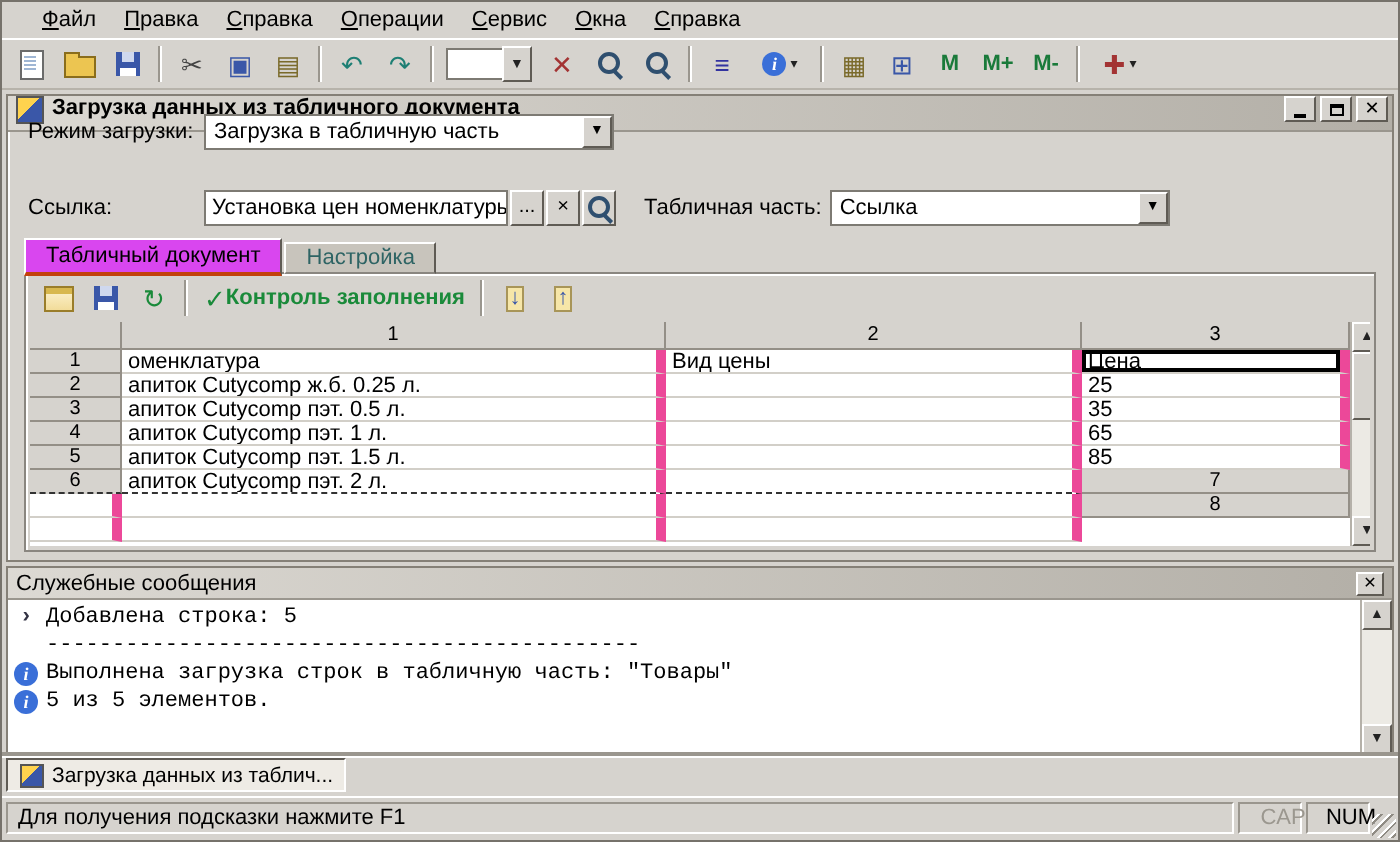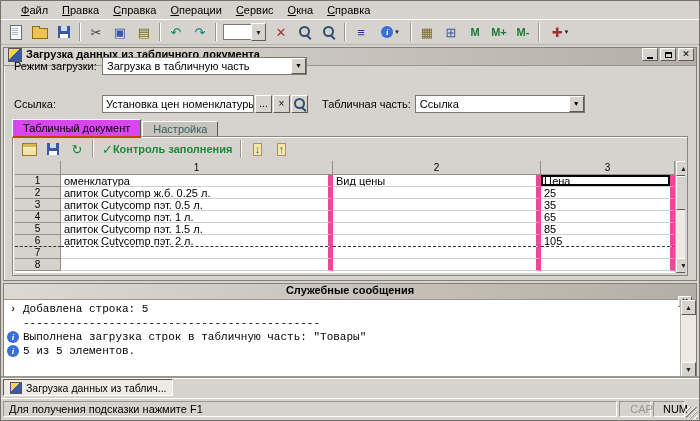--- a/index.html
+++ b/index.html
@@ -92,21 +92,21 @@
   .sarrow{width:15px;height:15px;background:#d6d3ce;border:1px solid;border-color:#fff #5f5b54 #5f5b54 #fff;
           display:flex;align-items:center;justify-content:center;font-size:7px;color:#222;box-sizing:border-box;flex:none;}
   .sthumb{width:15px;height:34px;background:#d6d3ce;border:1px solid;border-color:#fff #5f5b54 #5f5b54 #fff;box-sizing:border-box;flex:none;}
   .strack{flex:1;}
   .vscroll .sarrow.bottom{margin-top:auto;}
 
   
   .messages{position:absolute;left:2px;top:282px;width:694px;height:95px;background:#fff;
             border:1px solid #858077;box-sizing:border-box;}
   .mtitle{height:15px;background:linear-gradient(90deg,#dcd9d3,#b3afa7);display:flex;align-items:center;
-          padding:0 4px;font-weight:bold;border-bottom:1px solid #9a968e;flex-direction:column;}
+          padding:0 4px;font-weight:normal;border-bottom:1px solid #9a968e;}
   .mclose{width:14px;height:12px;margin-left:auto;background:#d6d3ce;border:1px solid;border-color:#fff #5f5b54 #5f5b54 #fff;
           display:flex;align-items:center;justify-content:center;font-size:8px;box-sizing:border-box;}
   .mbody{position:absolute;left:0;top:16px;right:16px;bottom:0;overflow:hidden;padding-top:2px;}
   .mline{display:flex;align-items:center;height:14px;padding-left:3px;
          font-family:"Liberation Mono","DejaVu Sans Mono",monospace;font-size:11px;white-space:nowrap;}
   .micon{width:12px;height:12px;margin-right:4px;flex:none;display:inline-flex;align-items:center;justify-content:center;}
   .micon.arrow{color:#334;font-weight:bold;font-size:11px;}
   .micon.info{border-radius:50%;background:#3a6fd8;color:#fff;font:italic bold 9px "Liberation Serif",serif;}
   .micon.none{visibility:hidden;}
   .mvscroll{position:absolute;right:0;top:16px;bottom:0;width:16px;background:#eceae4;border-left:1px solid #b5b1a9;
@@ -307,21 +307,20 @@
             <div class="gc">апиток Cutycomp пэт. 1 л.</div>
             <div class="gc"></div>
             <div class="gc">65</div>
             <div class="gn">5</div>
             <div class="gc">апиток Cutycomp пэт. 1.5 л.</div>
             <div class="gc"></div>
             <div class="gc">85</div>
             <div class="gn dashedrow">6</div>
             <div class="gc dashedrow">апиток Cutycomp пэт. 2 л.</div>
             <div class="gc dashedrow"></div>
-            <div class="gc dashedrow">105</div>
             <div class="gn">7</div>
             <div class="gc"></div>
             <div class="gc"></div>
             <div class="gc"></div>
             <div class="gn">8</div>
             <div class="gc"></div>
             <div class="gc"></div>
             <div class="gc"></div>
           </div>
         <div class="vscroll">

